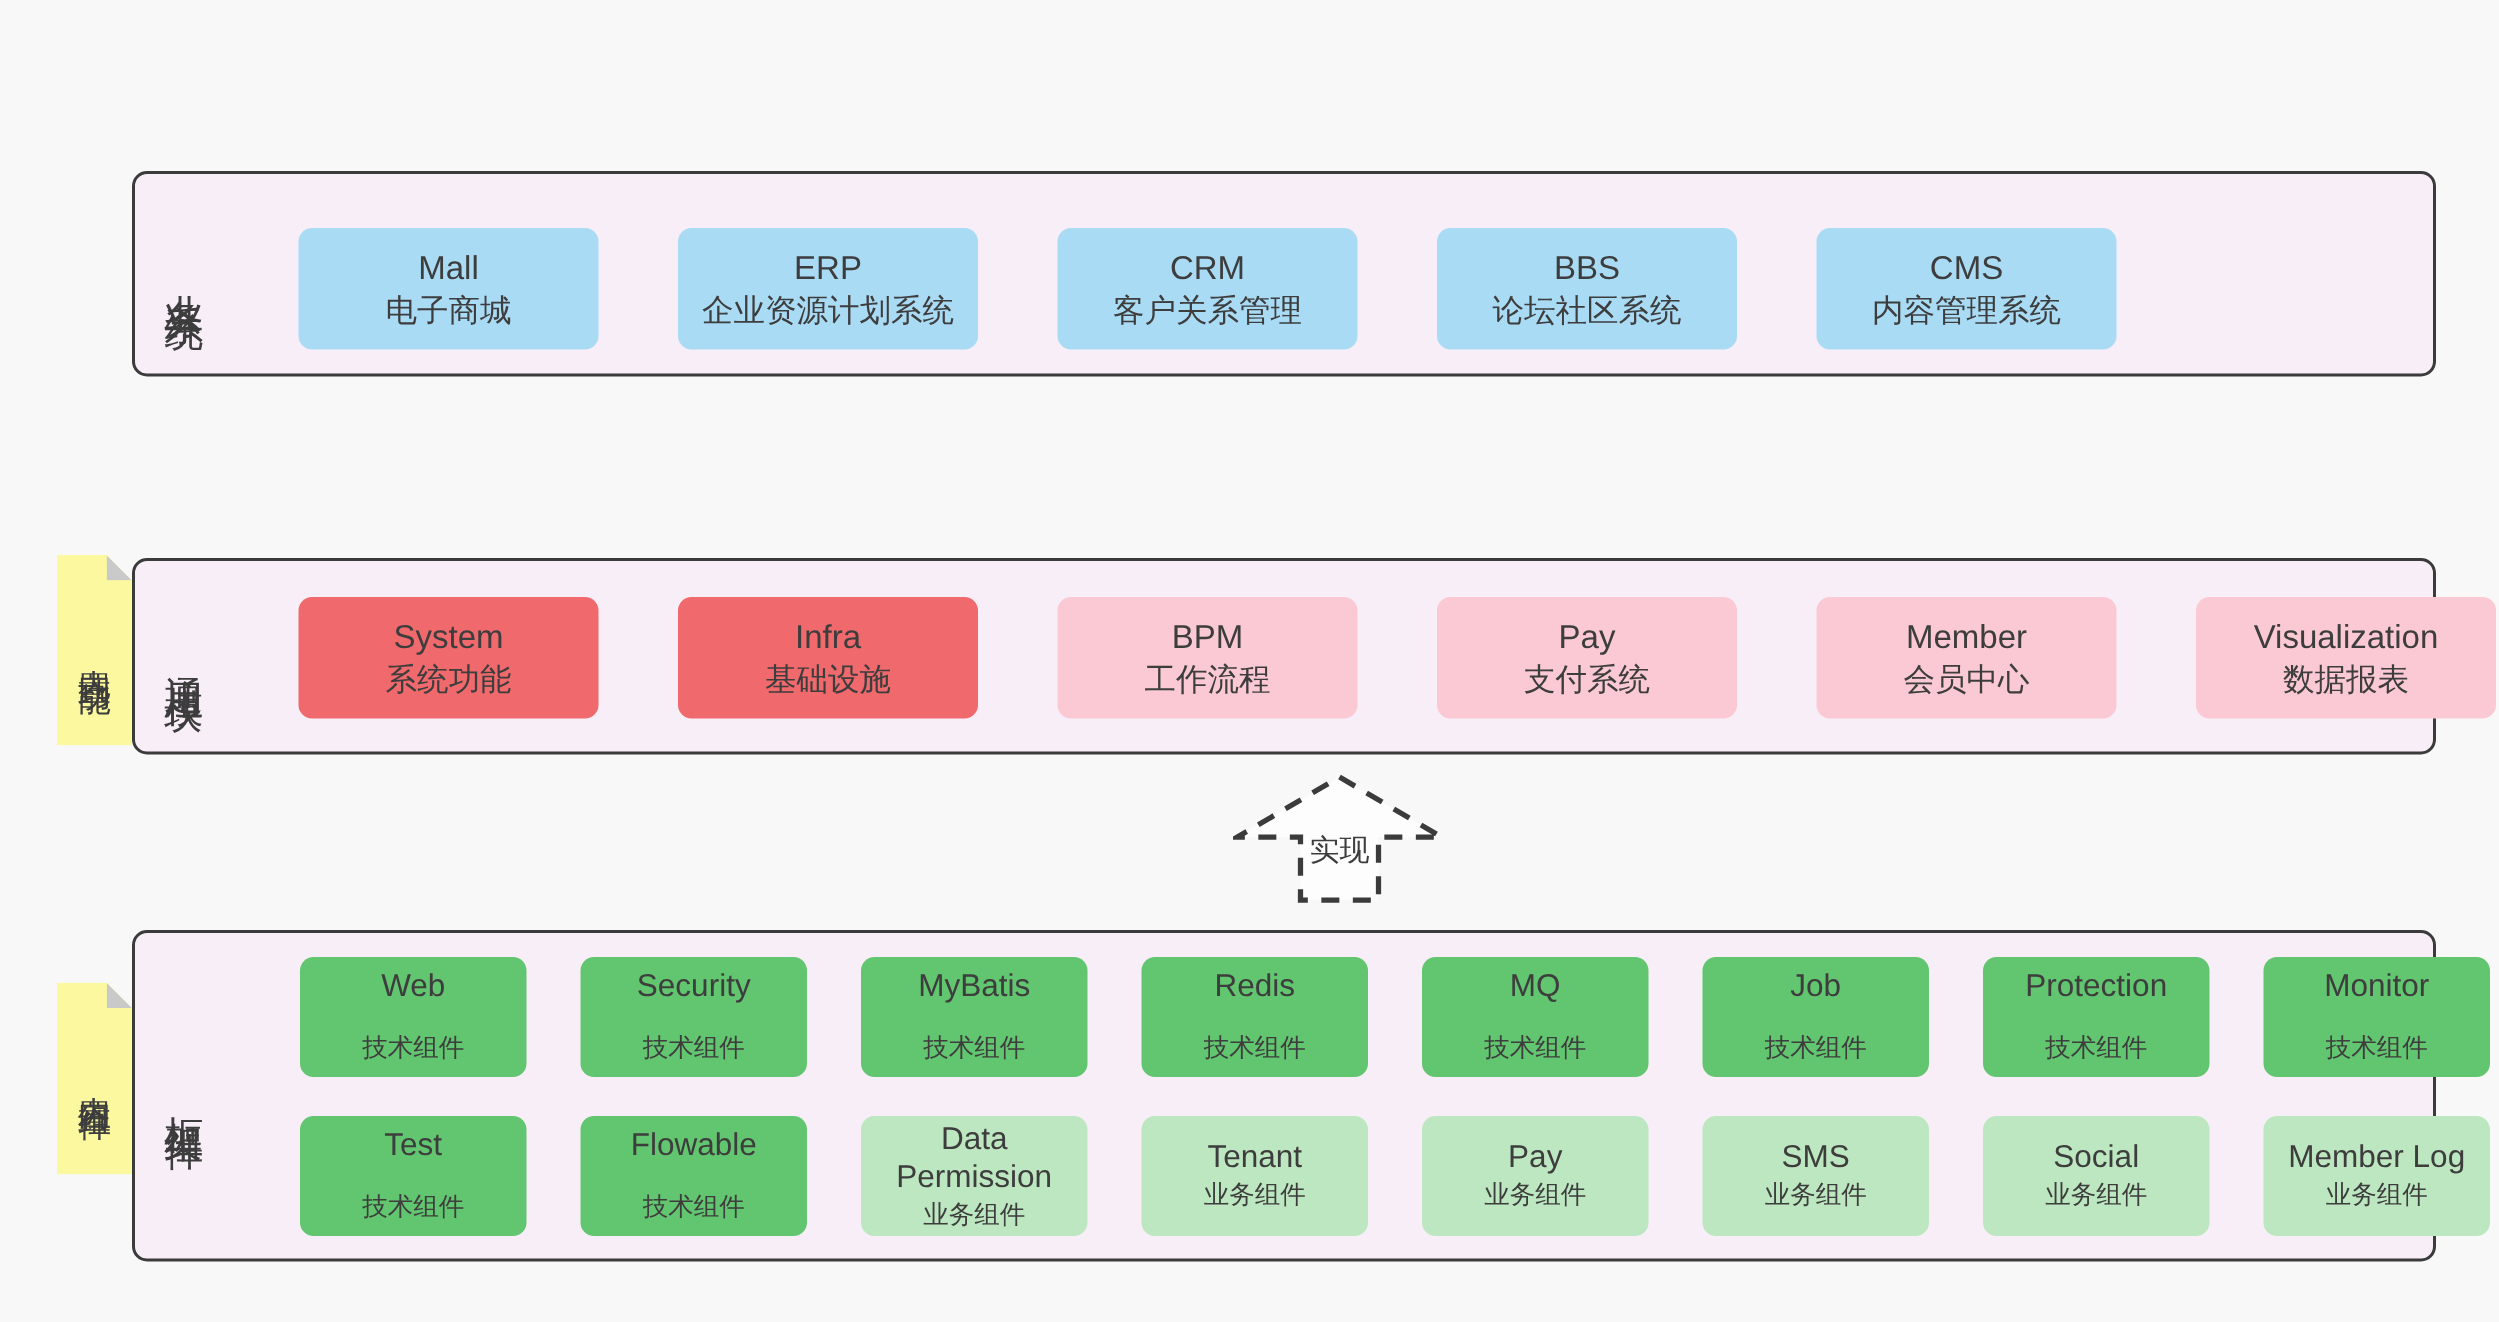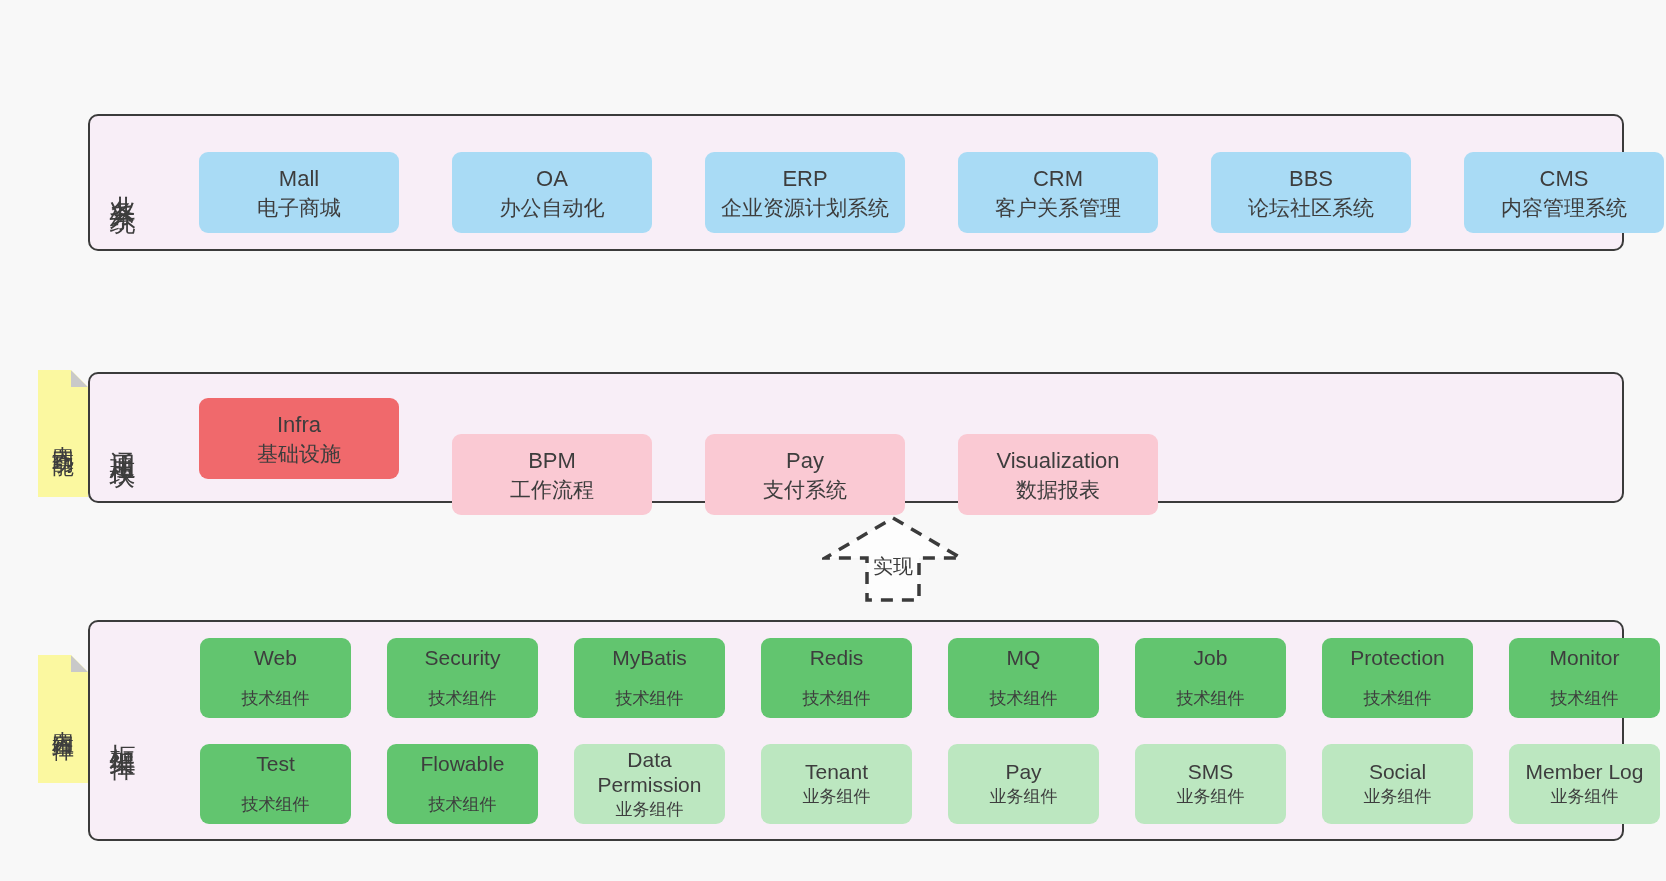--- a/index.html
+++ b/index.html
@@ -41,21 +41,21 @@
     border-radius:9px;display:flex;flex-direction:column;
     align-items:center;justify-content:center;text-align:center;
     box-sizing:border-box;padding:2px 4px;
   }
   .panel-business .box,.panel-modules .box{width:200px;height:81px;font-size:22px;line-height:29px;}
   .panel-business .box .box-subtitle,.panel-modules .box .box-subtitle{font-size:21px;}
   .panel-components .box{width:151px;height:80px;font-size:21px;line-height:25px;}
   .panel-components .box .box-subtitle{font-size:17px;}
   .color-blue{background:var(--c-blue);}
   .color-red{background:var(--c-red);}
-  .color-pink{background:var(--c-pink);margin-top:36px;}
+  .color-pink{background:var(--c-pink);}
   .color-green{background:var(--c-green);gap:16px;}
   .color-greenLight{background:var(--c-greenLight);}
   .note{
     position:absolute;left:38px;width:50px;background:var(--c-noteBg);
     z-index:1;
     clip-path:polygon(0 0,calc(100% - 17px) 0,100% 17px,100% 100%,0 100%);
   }
   .note-modules{top:370px;height:127px;}
   .note-components{top:655px;height:128px;}
   .note-fold{
@@ -93,24 +93,20 @@
   </div>
 
   <section class="panel panel-business">
     <div class="panel-label">业务系统</div>
     <div class="box-row row-0">
         <div class="box color-blue">
           <div class="box-title">Mall</div>
           <div class="box-subtitle">电子商城</div>
         </div>
         <div class="box color-blue">
-          <div class="box-title">OA</div>
-          <div class="box-subtitle">办公自动化</div>
-        </div>
-        <div class="box color-blue">
           <div class="box-title">ERP</div>
           <div class="box-subtitle">企业资源计划系统</div>
         </div>
         <div class="box color-blue">
           <div class="box-title">CRM</div>
           <div class="box-subtitle">客户关系管理</div>
         </div>
         <div class="box color-blue">
           <div class="box-title">BBS</div>
           <div class="box-subtitle">论坛社区系统</div>
@@ -120,30 +116,38 @@
           <div class="box-subtitle">内容管理系统</div>
         </div>
       </div>
   </section>
 
 
   <section class="panel panel-modules">
     <div class="panel-label">通用模块</div>
     <div class="box-row row-0">
         <div class="box color-red">
+          <div class="box-title">System</div>
+          <div class="box-subtitle">系统功能</div>
+        </div>
+        <div class="box color-red">
           <div class="box-title">Infra</div>
           <div class="box-subtitle">基础设施</div>
         </div>
         <div class="box color-pink">
           <div class="box-title">BPM</div>
           <div class="box-subtitle">工作流程</div>
         </div>
         <div class="box color-pink">
           <div class="box-title">Pay</div>
           <div class="box-subtitle">支付系统</div>
+        </div>
+        <div class="box color-pink">
+          <div class="box-title">Member</div>
+          <div class="box-subtitle">会员中心</div>
         </div>
         <div class="box color-pink">
           <div class="box-title">Visualization</div>
           <div class="box-subtitle">数据报表</div>
         </div>
       </div>
   </section>
 
   <div class="arrow arrow-implement">
     <svg viewBox="0 0 142 88">

